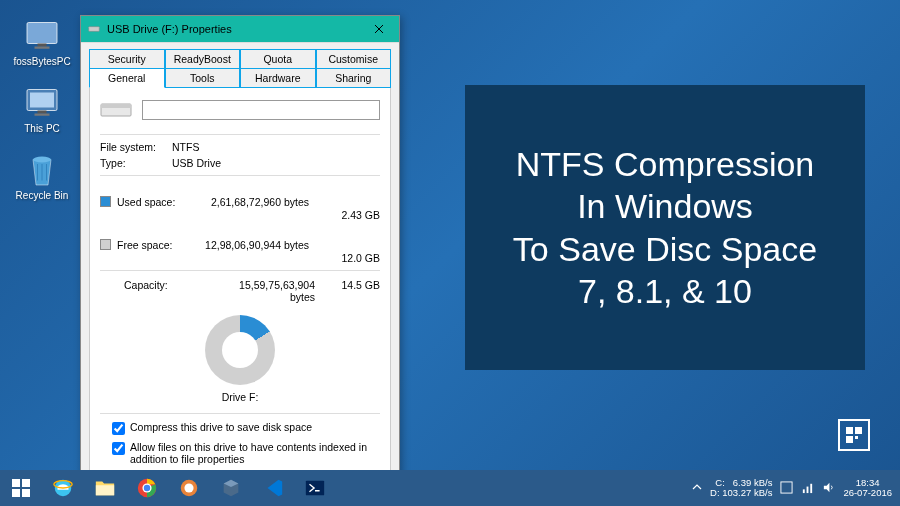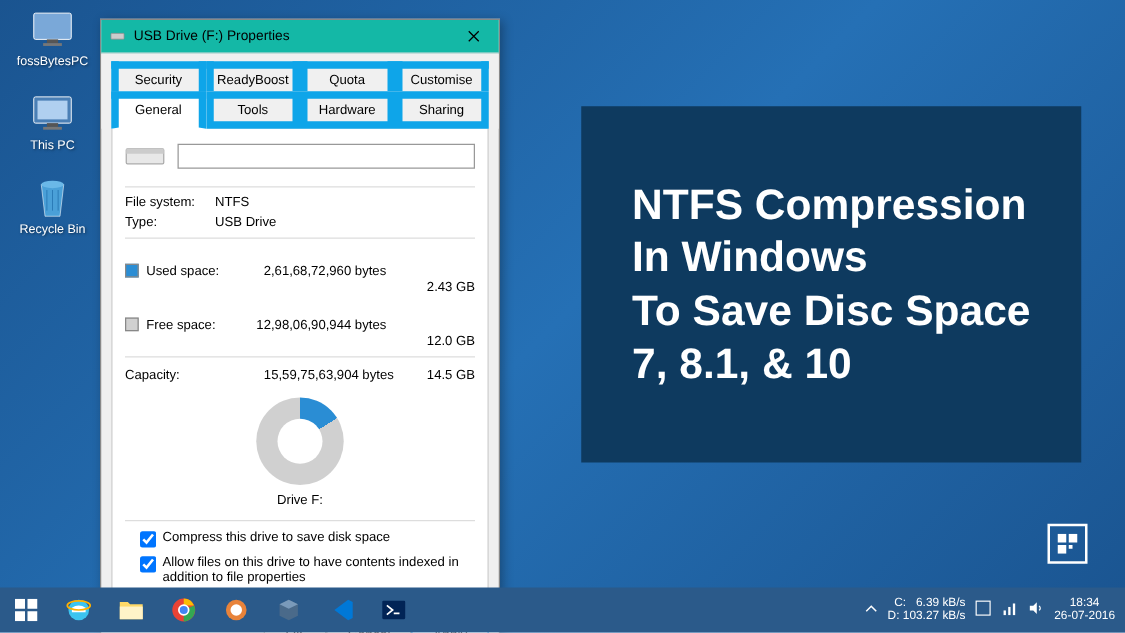--- a/index.html
+++ b/index.html
@@ -1,34 +1,34 @@
 <!DOCTYPE html>
 <html><head>
   <meta charset="utf-8">
   <style>
     * { margin: 0; padding: 0; box-sizing: border-box; font-family: 'Segoe UI', Tahoma, sans-serif; }
     body { width: 900px; height: 506px; background: linear-gradient(135deg, #1a5490 0%, #2570b5 50%, #1a5490 100%); position: relative; overflow: hidden; }
     
     
-    .desktop-icons { position: absolute; left: 12px; top: 6px; display: flex; flex-direction: column; gap: 18px; }
+    .desktop-icons { position: absolute; left: 12px; top: 18px; display: flex; flex-direction: column; gap: 18px; }
     .desktop-icon { display: flex; flex-direction: column; align-items: center; gap: 2px; cursor: pointer; width: 60px; }
     .desktop-icon .icon-img { width: 36px; height: 36px; display: flex; align-items: center; justify-content: center; }
     .desktop-icon .icon-label { color: #fff; font-size: 10px; text-align: center; text-shadow: 1px 1px 2px rgba(0,0,0,0.5); }
     
     
     .properties-window { position: absolute; left: 80px; top: 15px; width: 320px; background: #f0f0f0; border: 1px solid #888; box-shadow: 2px 2px 8px rgba(0,0,0,0.3); }
     .titlebar { display: flex; align-items: center; justify-content: space-between; padding: 4px 6px; background: #14b8a6; border-bottom: 1px solid #ddd; }
     .titlebar .title-left { display: flex; align-items: center; gap: 6px; }
     .titlebar .title { font-size: 11px; color: #000; }
     .titlebar .close { width: 28px; height: 18px; display: flex; align-items: center; justify-content: center; cursor: pointer; }
     .titlebar .close svg { width: 10px; height: 10px; }
     
     .tabs-container { padding: 6px 8px 0; background: #f0f0f0; }
     .tabs-row { display: flex; }
-    .tab { padding: 3px 0; font-size: 10.5px; background: #f0f0f0; border: 6px solid #0ea5e9; cursor: pointer; text-align: center; flex: 1; }
+    .tab { padding: 3px 0; font-size: 10.5px; background: #f0f0f0; border: 1px solid #0ea5e9; cursor: pointer; text-align: center; flex: 1; }
     .tab.active { background: #fff; border-bottom: 1px solid #fff; position: relative; z-index: 1; }
     .tabs-row.top .tab { border-bottom: none; }
     
     .tab-content { background: #fff; margin: 0 8px 8px; border: 1px solid #ccc; border-top: none; padding: 10px; }
     
     .drive-header { display: flex; align-items: center; gap: 10px; padding-bottom: 8px; }
     .drive-icon-box { width: 32px; height: 24px; }
     .drive-input { flex: 1; height: 20px; border: 1px solid #999; padding: 2px; font-size: 11px; }
     
     .divider { height: 1px; background: #ddd; margin: 4px 0; }
@@ -39,39 +39,39 @@
     
     .space-row { display: flex; align-items: center; font-size: 10.5px; padding: 2px 0; gap: 6px; }
     .space-swatch { width: 11px; height: 11px; border: 1px solid #888; }
     .space-swatch.used { background: #2a8dd4; }
     .space-swatch.free { background: #d0d0d0; }
     .space-label { width: 70px; }
     .space-bytes { flex: 1; text-align: right; padding-right: 15px; }
     .space-gb { width: 50px; text-align: right; margin-top: 27px; }
     
     .capacity-row { display: flex; font-size: 10.5px; padding: 4px 0; }
-    .capacity-label { width: 88px; }
+    .capacity-label { width: 88px; margin-left: 24px; }
     .capacity-bytes { flex: 1; text-align: right; padding-right: 15px; }
     .capacity-gb { width: 50px; text-align: right; }
     
     .pie-container { display: flex; justify-content: center; padding: 8px 0 4px; position: relative; }
     .pie { width: 70px; height: 70px; border-radius: 50%; background: conic-gradient(#2a8dd4 0deg 58deg, #d0d0d0 58deg 360deg); position: relative; }
     .pie::after { content: ''; position: absolute; top: 50%; left: 50%; transform: translate(-50%, -50%); width: 36px; height: 36px; background: #fff; border-radius: 50%; }
     .drive-label { text-align: center; font-size: 10.5px; padding: 2px 0 6px; }
     
     .checkbox-row { display: flex; align-items: flex-start; gap: 5px; font-size: 10.5px; padding: 3px 12px; }
     .checkbox-row input { margin-top: 1px; }
     
     .button-row { display: flex; justify-content: flex-end; gap: 0; padding: 8px; background: #f0f0f0; }
     .btn { padding: 3px 16px; font-size: 11px; border: 1px solid #999; background: #e8e8e8; cursor: pointer; }
     .btn.highlight { border: 1px solid #0078d7; background: #cce4f7; }
     
     
     .text-panel { position: absolute; right: 35px; top: 85px; width: 400px; height: 285px; background: #0e3a5f; display: flex; flex-direction: column; justify-content: center; align-items: center; padding: 20px; }
-    .text-panel .headline { color: #fff; font-size: 34px; font-weight: 700; text-align: left; line-height: 1.25; font-family: 'Segoe UI Light', 'Segoe UI', sans-serif; }
+    .text-panel .headline { color: #fff; font-size: 34px; font-weight: 400; text-align: center; line-height: 1.25; font-family: 'Segoe UI Light', 'Segoe UI', sans-serif; }
     
     .logo { position: absolute; right: 30px; bottom: 55px; width: 32px; height: 32px; border: 2px solid #fff; display: flex; align-items: center; justify-content: center; }
     
     
     .taskbar { position: absolute; bottom: 0; left: 0; right: 0; height: 36px; background: #2b5a8a; display: flex; align-items: center; justify-content: space-between; }
     .taskbar-left { display: flex; align-items: center; height: 100%; }
     .taskbar-item { width: 42px; height: 100%; display: flex; align-items: center; justify-content: center; cursor: pointer; }
     .taskbar-right { display: flex; align-items: center; height: 100%; gap: 8px; padding-right: 8px; color: #fff; font-size: 9.5px; }
     .net-speed { display: flex; flex-direction: column; align-items: flex-end; line-height: 1.1; }
     .time-date { display: flex; flex-direction: column; align-items: center; line-height: 1.1; }

